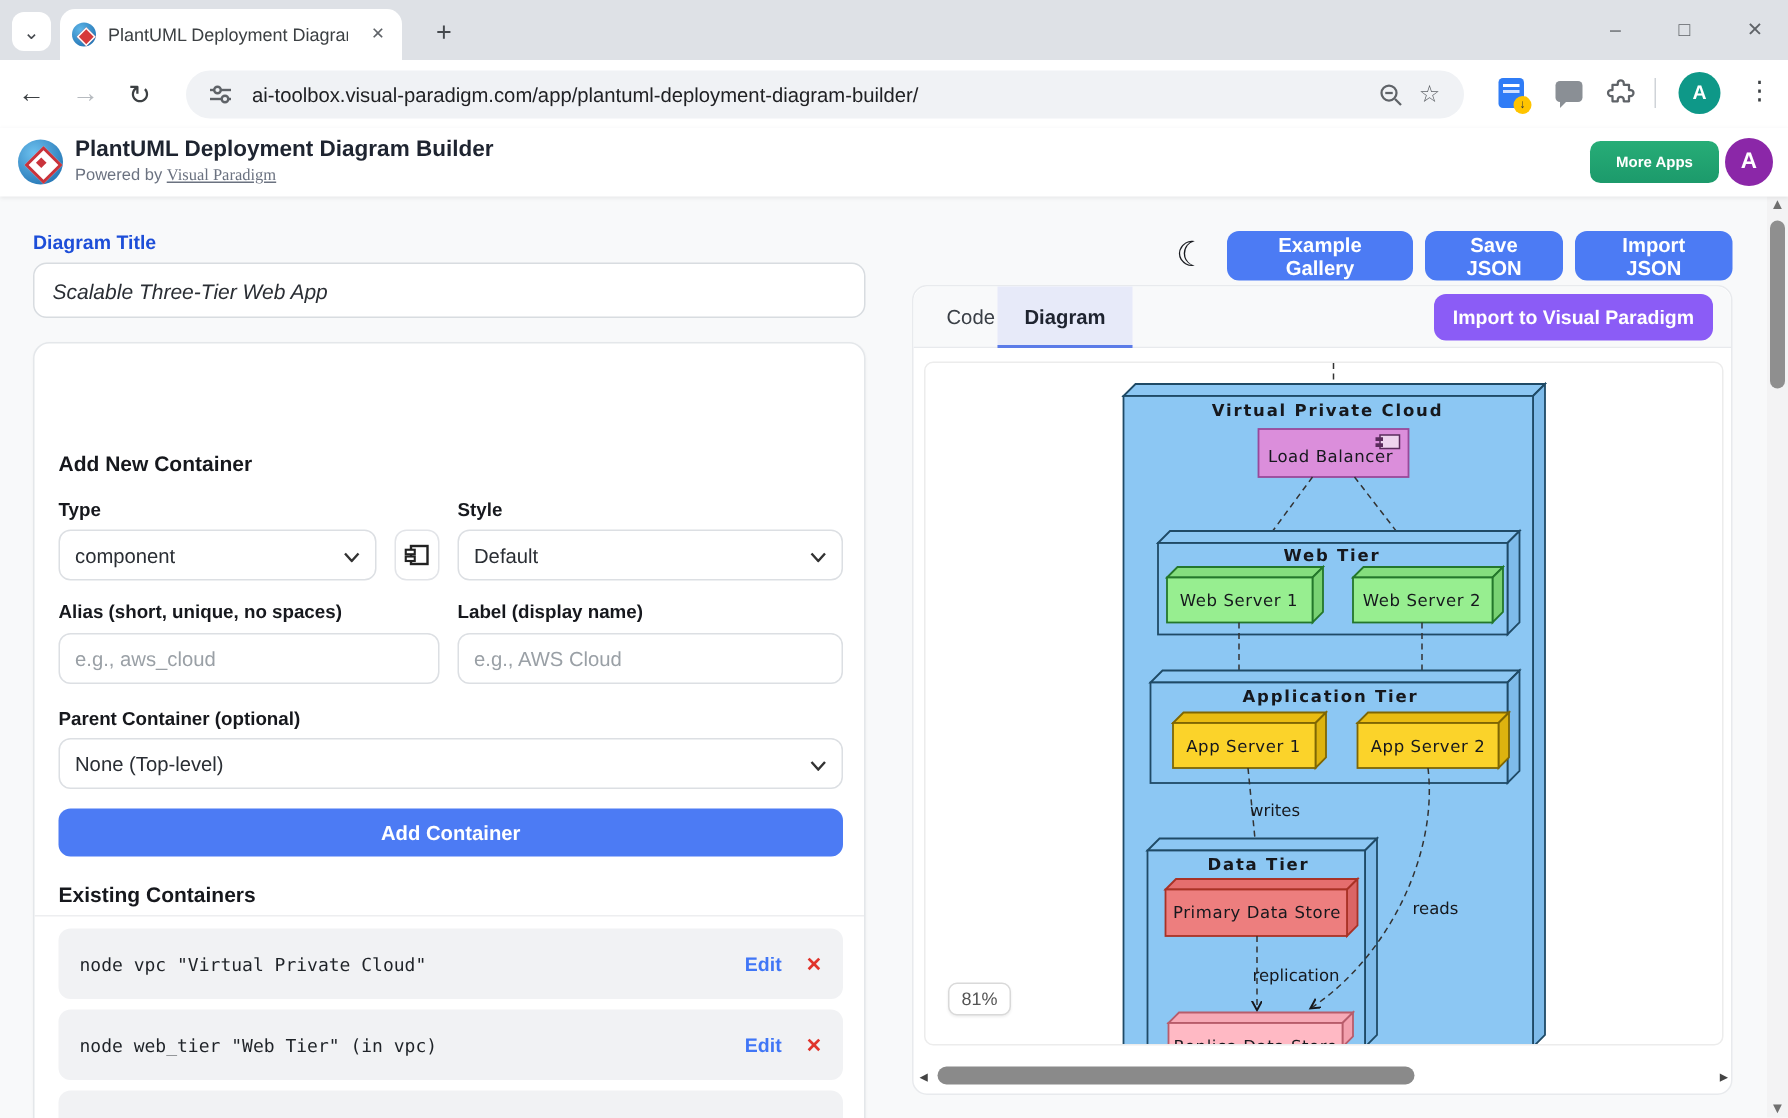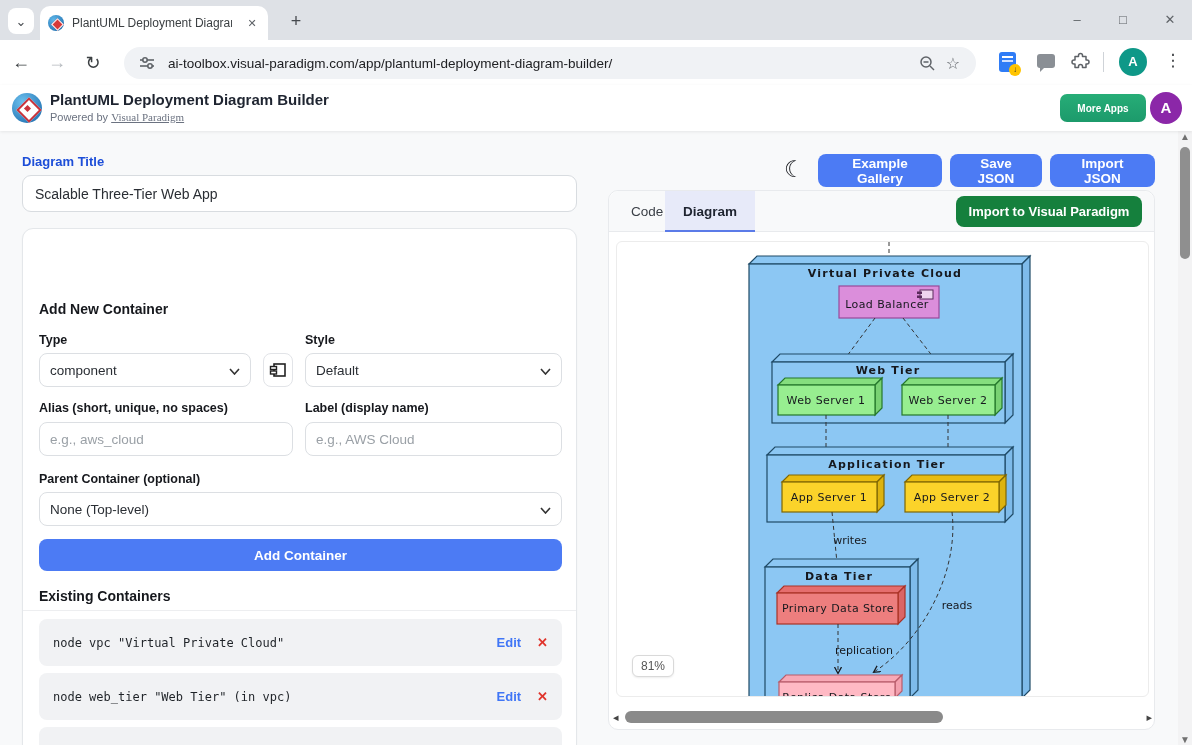--- a/index.html
+++ b/index.html
@@ -40,21 +40,21 @@
   #vp-logo::after { content:""; position:absolute; left:12.5px; top:12.5px; width:5px; height:5px; background:#C9333B; transform:rotate(45deg); }
   #app-title { position:absolute; left:50px; top:6px; font-size:15px; font-weight:bold; color:#1E2430; }
   #app-sub { position:absolute; left:50px; top:26px; font-size:11px; color:#6B7280; }
   #app-sub a { color:#6B7280; text-decoration:underline; cursor:pointer;font-family:Liberation Serif, serif; }
   #more-apps { position:absolute; left:1060px; top:9px; width:86px; height:28px; background:linear-gradient(180deg,#27AD77,#1C9A6B); color:#fff; font-size:10px; font-weight:bold; border:none; border-radius:7px; cursor:pointer; }
   #hdr-avatar { position:absolute; left:1150px; top:7px; width:32px; height:32px; border-radius:50%; background:#8B27A8; color:#fff; font-weight:bold; font-size:15px; text-align:center; line-height:32px; cursor:pointer; }
 
   
   .lbl { font-size:13px; font-weight:bold; color:#1d4ed8; }
   #dt-label { position:absolute; left:22px; top:154px; }
-  #dt-input { position:absolute; left:22px; top:175px; width:555px; height:37px; border:1px solid #D8DCE0; border-radius:9px; padding:0 12px; font-size:14px; color:#2A2E34; background:#fff; font-family:"Liberation Sans",sans-serif; }
+  #dt-input { position:absolute; left:22px; top:175px; width:555px; height:37px; border:1px solid #D8DCE0; border-radius:9px; padding:0 12px; font-size:14px; color:#2A2E34; background:#fff; font-family:"Liberation Sans",sans-serif;font-style:italic; }
   #card { position:absolute; left:22px; top:228px; width:555px; height:546px; background:#fff; border:1px solid #E4E7EA; border-radius:11px; box-shadow:0 1px 2px rgba(0,0,0,.04); }
   #card-head { position:absolute; left:0; top:0; width:100%; height:54px; border-bottom:1px solid #EDEEF0; cursor:pointer; }
   #card-title { position:absolute; left:17px; top:17px; font-size:16px; font-weight:bold; color:#111; }
   #card-chev { position:absolute; right:18px; top:20px; }
   .sec-h { position:absolute; font-size:14px; font-weight:bold; color:#16181D; }
   .f-lbl { position:absolute; font-size:12.5px; font-weight:bold; color:#16181D; }
   .sel { position:absolute; height:34px; border:1px solid #DCDFE3; border-radius:8px; background:#fff; display:flex; align-items:center; padding:0 10px; font-size:13.5px; color:#2A2E34; cursor:pointer; }
   .sel .chev { margin-left:auto; }
   .inp { position:absolute; height:34px; border:1px solid #DCDFE3; border-radius:8px; padding:0 10px; font-size:13.5px; color:#2A2E34; background:#fff; font-family:"Liberation Sans",sans-serif; }
   .inp::placeholder { color:#9AA0A6; }
@@ -67,21 +67,21 @@
   .crow .del { color:#E0342B; font-size:13px; font-weight:bold; cursor:pointer; }
 
   
   #moon { position:absolute; left:784px; top:156px; font-size:23px; color:#16181D; cursor:pointer; }
   .bbtn { position:absolute; top:154px; height:33px; background:#4C7BF4; border:none; border-radius:8px; color:#fff; font-size:13.5px; font-weight:bold; cursor:pointer; padding:0 14px; }
   #panel { position:absolute; left:608px; top:190px; width:547px; height:540px; background:#fff; border:1px solid #E8EAED; border-radius:10px; }
   #tabs { position:absolute; left:0; top:0; width:100%; height:41px; background:#F8F9FA; border-bottom:1px solid #E8EAED; border-radius:10px 10px 0 0; }
   .ptab { position:absolute; top:0; height:41px; line-height:41px; padding:0 18px; font-size:13.5px; color:#3A3F46; cursor:pointer; }
   #tab-code { left:4px; }
   #tab-diagram { left:56px; background:#E7EAF9; color:#1F2430; font-weight:bold; border-bottom:2px solid #5B7BE8; }
-  #import-vp { position:absolute; left:347px; top:5px; width:186px; height:31px; background:#15803d; border:none; border-radius:8px; color:#fff; font-size:13px; font-weight:bold; cursor:pointer; }
+  #import-vp { position:absolute; left:347px; top:5px; width:186px; height:31px; background:#8b5cf6; border:none; border-radius:8px; color:#fff; font-size:13px; font-weight:bold; cursor:pointer; }
   #viewport { position:absolute; left:7px; top:50px; width:533px; height:456px; background:#fff; border:1px solid #ECECEC; border-radius:6px; overflow:hidden; }
   #zoom-badge { position:absolute; left:15px; top:413px; background:#fff; border:1px solid #D9D9D9; border-radius:6px; padding:3px 8px; font-size:12px; color:#555; box-shadow:0 1px 2px rgba(0,0,0,.08); }
   #hscroll { position:absolute; left:4px; top:518px; width:539px; height:16px; }
   #hs-left { position:absolute; left:0; top:2px; font-size:11px; color:#444; cursor:pointer; }
   #hs-right { position:absolute; right:0; top:2px; font-size:11px; color:#444; cursor:pointer; }
   #hs-thumb { position:absolute; left:12px; top:2px; width:318px; height:12px; background:#8A8A8A; border-radius:6px; cursor:grab; }
 
   
   #vscroll { position:absolute; left:1178px; top:131px; width:14px; height:614px; background:#F3F3F4; }
   #vs-up { position:absolute; left:1px; top:0px; font-size:10px; color:#707070; width:12px; text-align:center; cursor:pointer; }

